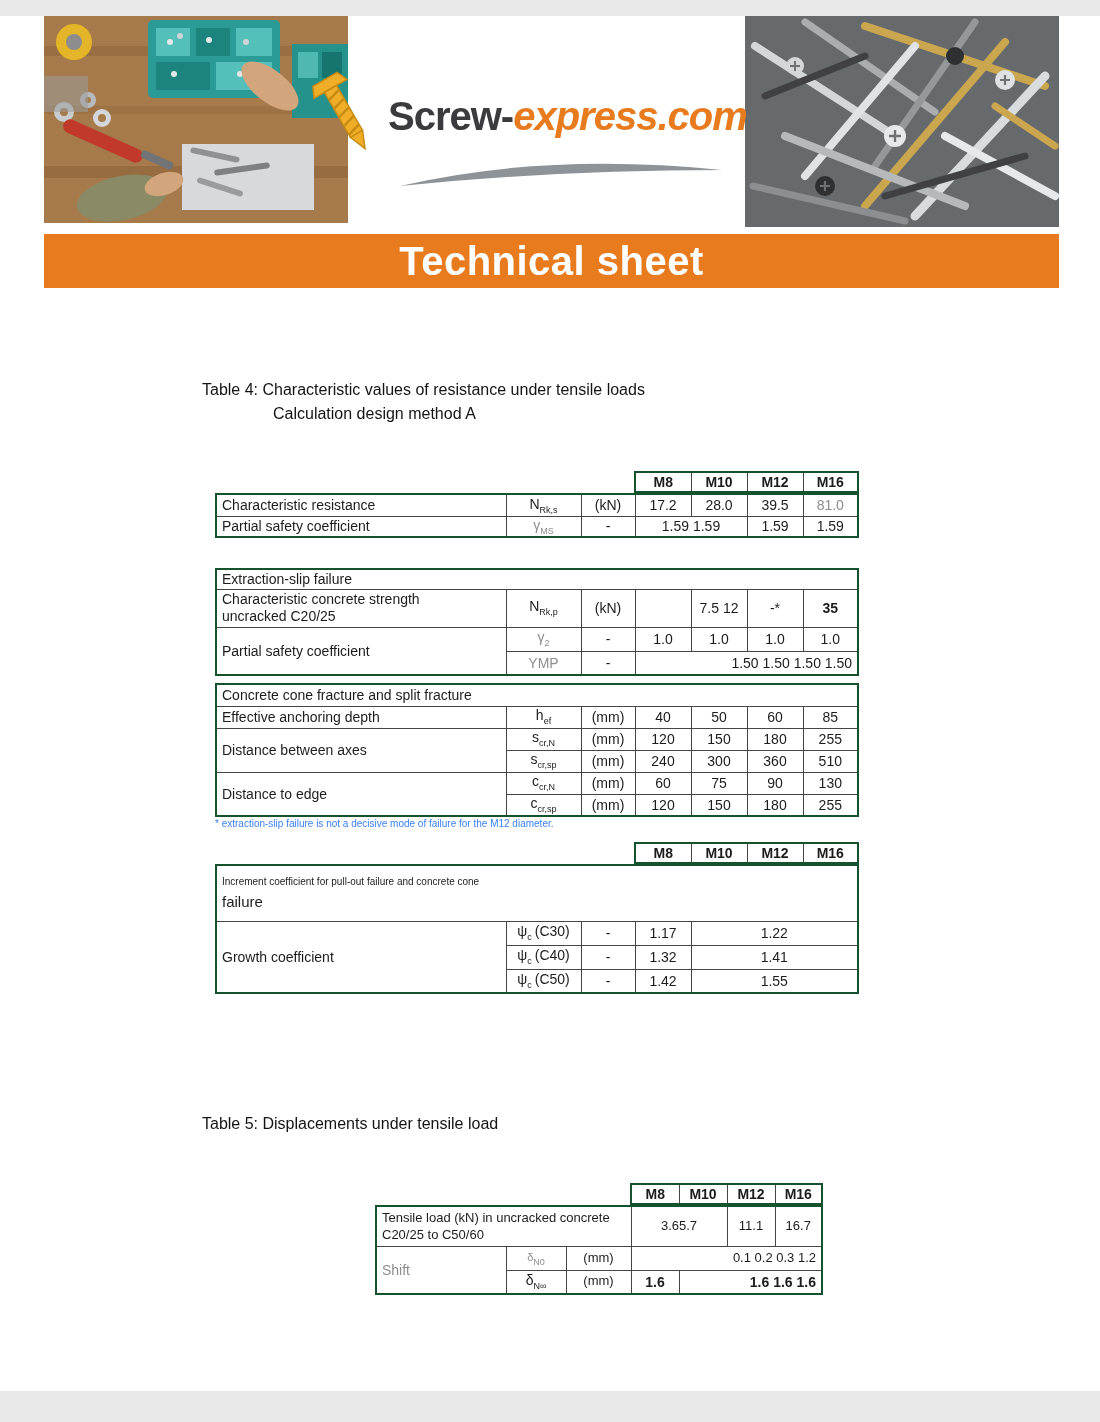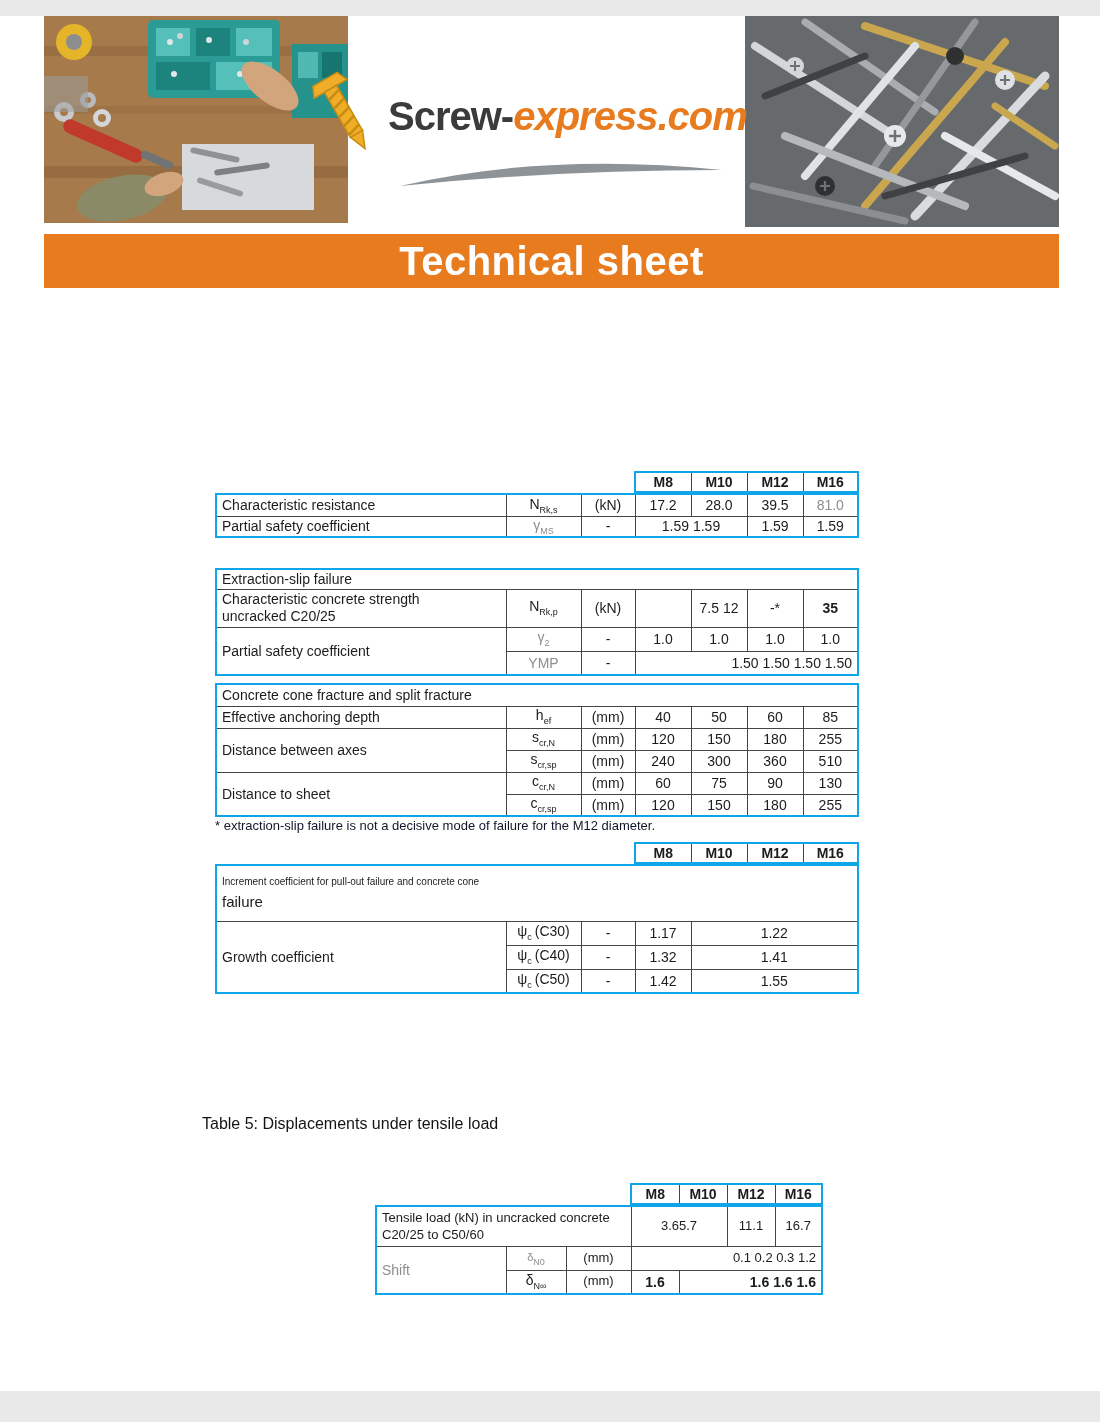--- a/index.html
+++ b/index.html
@@ -15,24 +15,24 @@
   .logo-prefix { font-weight:800; color:#3b3b3d; letter-spacing:-1px; }
   .logo-suffix { font-weight:800; font-style:italic; color:#e87b1e; letter-spacing:-1px; }
   .screw-icon { position:absolute; left:2px; top:2px; }
   .swoosh { position:absolute; left:86px; top:90px; }
   .banner { position:absolute; left:44px; top:218px; width:1015px; height:54px; background:#e87b1e; display:flex; align-items:center; justify-content:center; }
   .banner span { color:#ffffff; font-size:40px; font-weight:800; letter-spacing:0.5px; }
 
   
   .sect-title { font-size:16px; line-height:24px; color:#141414; }
   .sect-title .indent { margin-left:71px; }
-  .footnote { font-size:13px; color:#0f172a; }
+  .footnote { font-size:10px; color:#3b82f6; }
 
   
-  table.doc-table { border-collapse:collapse; table-layout:fixed; position:absolute; background:#ffffff; border:2px solid #0ea5e9; }
+  table.doc-table { border-collapse:collapse; table-layout:fixed; position:absolute; background:#ffffff; border:2px solid #14532d; }
   table.doc-table td { border:1px solid #454545; font-size:14px; padding:0 5px; line-height:1.15; vertical-align:middle; overflow:hidden; white-space:nowrap; }
   .center { text-align:center; }
   .right  { text-align:right; }
   .bold   { font-weight:bold; }
   .muted  { color:#8d8d8d; }
   .small  { font-size:11px; }
   .big    { font-size:15px; }
   sub { font-size:9px; }
   .sym-rest { margin-left:3px; }
   .sizes-strip td { font-weight:bold; text-align:center; height:20px; }
@@ -147,20 +147,24 @@
     </div>
     <svg class="swoosh" width="330" height="36" viewBox="0 0 330 36">
       <path d="M4 30 Q 150 -4 326 14 Q 160 14 4 30 Z" fill="#8e9398"></path>
     </svg>
   </div>
 
   <div class="banner">
     <span>Technical sheet</span>
   </div>
 
+  <div class="abs sect-title" style="left:202px; top:362px;">
+    <div>Table 4: Characteristic values of resistance under tensile loads</div>
+    <div class="indent">Calculation design method A</div>
+  </div>
 
   <table class="doc-table sizes-strip" style="left:634px; top:455px; width:225px;">
     <colgroup>
         <col style="width:56px">
         <col style="width:56px">
         <col style="width:56px">
         <col style="width:55px">
       </colgroup>
     <tbody>
         <tr>
@@ -280,21 +284,21 @@
     </tr>
     <tr class="row-h22">
       <td class="center"><span>s</span><sub>cr,sp</sub></td>
       <td class="center">(mm)</td>
       <td class="center">240</td>
       <td class="center">300</td>
       <td class="center">360</td>
       <td class="center">510</td>
     </tr>
     <tr class="row-h22">
-      <td rowspan="2">Distance to sheet</td>
+      <td rowspan="2">Distance to edge</td>
       <td class="center"><span>c</span><sub>cr,N</sub></td>
       <td class="center">(mm)</td>
       <td class="center">60</td>
       <td class="center">75</td>
       <td class="center">90</td>
       <td class="center">130</td>
     </tr>
     <tr class="row-h22">
       <td class="center"><span>c</span><sub>cr,sp</sub></td>
       <td class="center">(mm)</td>

